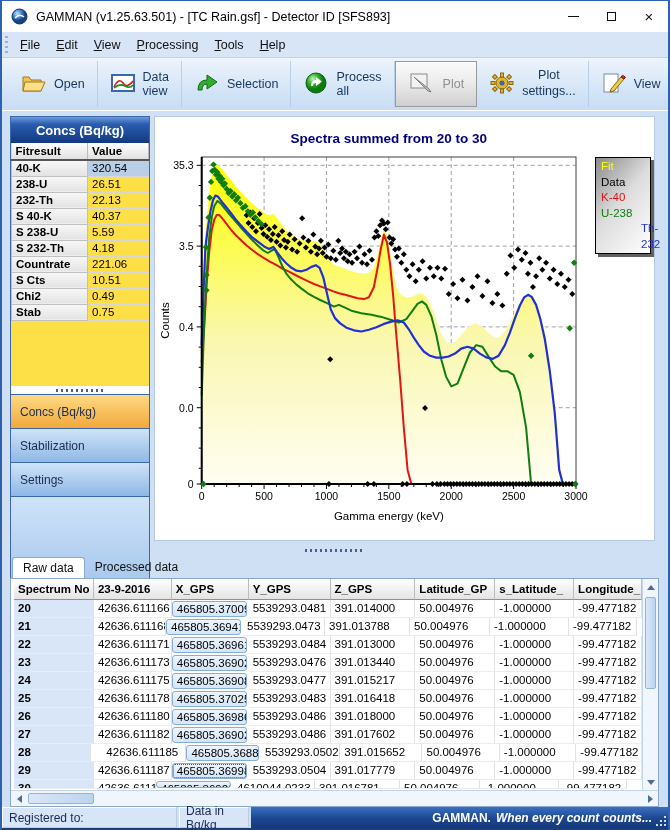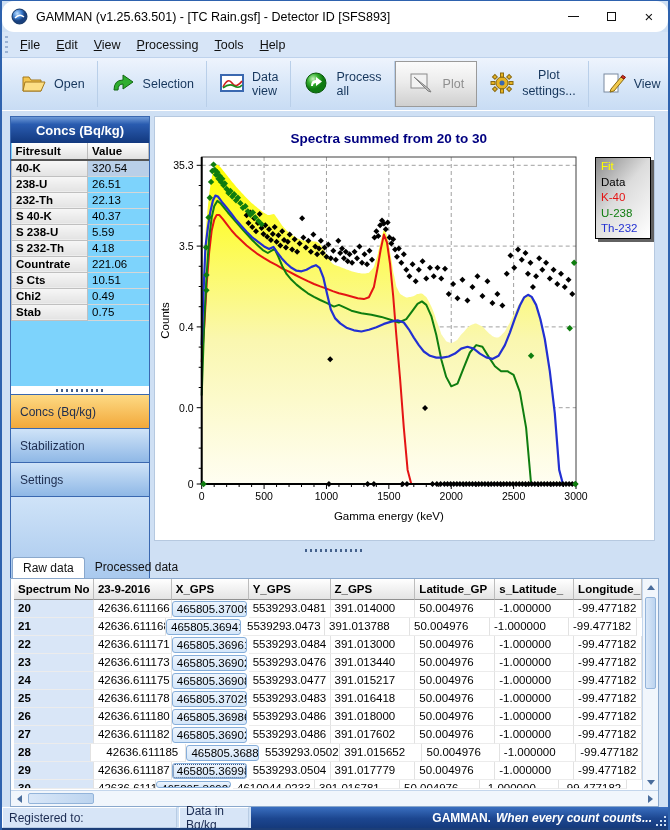--- a/index.html
+++ b/index.html
@@ -2,21 +2,21 @@
 <html><head>
 <meta charset="utf-8">
 <style>
   * { margin:0; padding:0; box-sizing:border-box; }
   html,body { width:670px; height:830px; font-family:"Liberation Sans", sans-serif; }
   .window { position:absolute; inset:0; width:670px; height:830px; background:#cfe0f4;
             border-left:2px solid #2e62ae; border-right:2px solid #2e62ae; border-top:1px solid #2e62ae;
             overflow:hidden; }
   
   .titlebar { position:absolute; left:0; top:0; width:100%; height:31px; background:#ffffff;
-              display:flex; align-items:center;border-radius:12px; }
+              display:flex; align-items:center; }
   .app-icon { margin:0 8px 0 9px; width:17px; height:17px; }
   .title-text { font-size:12.5px; color:#000; }
   .win-controls { margin-left:auto; display:flex; height:100%; }
   .win-btn { width:38px; height:100%; display:flex; align-items:center; justify-content:center; }
   .glyph-min { width:11px; height:1px; background:#111; }
   .glyph-max { width:9px; height:9px; border:1px solid #111; }
   .glyph-close { font-size:15px; color:#111; line-height:1; }
   
   .menubar { position:absolute; left:0; top:31px; width:100%; height:26px; background:#d7e5f7;
              border-bottom:1px solid #bed2ec; display:flex; align-items:center; font-size:12.5px; color:#111; }
@@ -29,21 +29,21 @@
              background:linear-gradient(180deg,#eef4fd 0%,#d7e6f8 55%,#c8dcf4 100%);
              border-bottom:1px solid #ffffff; display:flex; align-items:center; }
   .tb-buttons { display:flex; height:46px; align-items:stretch; }
   .tb-btn { display:flex; align-items:center; gap:7px; padding:0 12px; font-size:12.5px; color:#16365c;
             border-right:1px solid #b9cfe9; }
   .tb-btn .two-line { line-height:1.25; text-align:center; }
   .tb-btn.disabled { background:linear-gradient(180deg,#fbfbfb 0%,#ececec 45%,#cfcfcf 100%);
                      border:1px solid #9a9a9a; color:#8f8f8f; }
   
   .left-panel { position:absolute; left:8px; top:115px; width:140px; height:492px;
-                display:flex; flex-direction:column; background:#7dd3fc; border:1px solid #3a68b0; }
+                display:flex; flex-direction:column; background:#fde047; border:1px solid #3a68b0; }
   .panel-header { height:26px; background:linear-gradient(180deg,#6e9ad8 0%,#2a5cb0 28%,#12387e 100%);
                   color:#fff; font-weight:bold; font-size:13px; display:flex; align-items:center;
                   justify-content:center; }
   .fit-table { width:100%; border-collapse:collapse; font-size:11.5px; }
   .fit-table th { background:linear-gradient(180deg,#ffffff,#e0e0e0); border-bottom:2px solid #555;
                   border-right:1px solid #bbb; text-align:left; padding:2px 4px; font-size:11.5px; }
   .fit-table td { padding:1px 4px; height:16px; }
   .fit-label { background:linear-gradient(180deg,#f7f7f7,#e3e3e3); border:1px solid #c0c0c0;
                border-top:none; font-weight:bold; width:76px; }
   .fit-value { border-bottom:1px solid #d6d6d6; }
@@ -161,31 +161,31 @@
     <div class="tb-buttons" id="toolbar-buttons">
         <div class="tb-btn">
           <span><svg width="26" height="22" viewBox="0 0 26 22">
               <path d="M2 6 L2 19 L20 19 L20 8 L10 8 L8 5 L2 5 Z" fill="#f4c64e" stroke="#a3781c"></path>
               <path d="M4 10 L24 10 L20 19 L2 19 Z" fill="#fcdf86" stroke="#a3781c"></path>
             </svg></span>
           <span>Open</span>
         </div>
         <div class="tb-btn">
           <span><svg width="26" height="22" viewBox="0 0 26 22">
-              <path d="M4 18 Q4 8 13 8 L13 3 L23 10 L13 17 L13 12 Q8 12 8 18 Z" fill="#2fae2f" stroke="#126612"></path>
-            </svg></span>
-          <span>Selection</span>
-        </div>
-        <div class="tb-btn">
-          <span><svg width="26" height="22" viewBox="0 0 26 22">
               <rect x="2" y="3" width="22" height="16" fill="#fff" stroke="#3a68b0" stroke-width="2"></rect>
               <path d="M4 15 Q9 5 13 11 T23 9" stroke="#d02020" fill="none" stroke-width="1.6"></path>
               <path d="M4 16 Q10 11 15 14 T23 13" stroke="#1a8a1a" fill="none" stroke-width="1.6"></path>
             </svg></span>
           <span>Data view</span>
+        </div>
+        <div class="tb-btn">
+          <span><svg width="26" height="22" viewBox="0 0 26 22">
+              <path d="M4 18 Q4 8 13 8 L13 3 L23 10 L13 17 L13 12 Q8 12 8 18 Z" fill="#2fae2f" stroke="#126612"></path>
+            </svg></span>
+          <span>Selection</span>
         </div>
         <div class="tb-btn">
           <span><svg width="26" height="24" viewBox="0 0 26 24">
               <defs>
                 <radialGradient id="pg" cx="35%" cy="30%">
                   <stop offset="0%" stop-color="#c8f5c0"></stop>
                   <stop offset="55%" stop-color="#35b02f"></stop>
                   <stop offset="100%" stop-color="#0f7a12"></stop>
                 </radialGradient>
               </defs>
@@ -593,21 +593,21 @@
         <path d="M420.3761666666667,363.8 L423.57616666666667,367 L420.3761666666667,370.2 L417.1761666666667,367 Z" fill="#0f7d0f"></path>
         <text x="233.85" y="26" font-size="13.5" fill="#000080" font-weight="bold" text-anchor="middle">Spectra summed from 20 to 30</text>
         <text x="233.85" y="403" font-size="11.5" fill="#000" text-anchor="middle">Gamma energy (keV)</text>
         <text x="0" y="0" font-size="11.5" fill="#000" text-anchor="middle" transform="translate(14,203.5) rotate(-90)">Counts</text>
       </svg>
     <div class="legend" id="legend">
         <div style="color: rgb(255, 255, 0);">Fit</div>
         <div style="color: rgb(0, 0, 0);">Data</div>
         <div style="color: rgb(228, 20, 20);">K-40</div>
         <div style="color: rgb(15, 125, 15);">U-238</div>
-        <div style="color: rgb(34, 48, 210);">Th-232</div>
+        <div style="color: rgb(34, 48, 210); margin-left: 40px;">Th-232</div>
       </div>
   </div>
 
   <div class="main-splitter">
       <div class="dots" style="width:60px;"></div>
     </div>
 
   <div class="tabs" id="tabs">
       <div class="tab active">Raw data</div>
       <div class="tab">Processed data</div>

